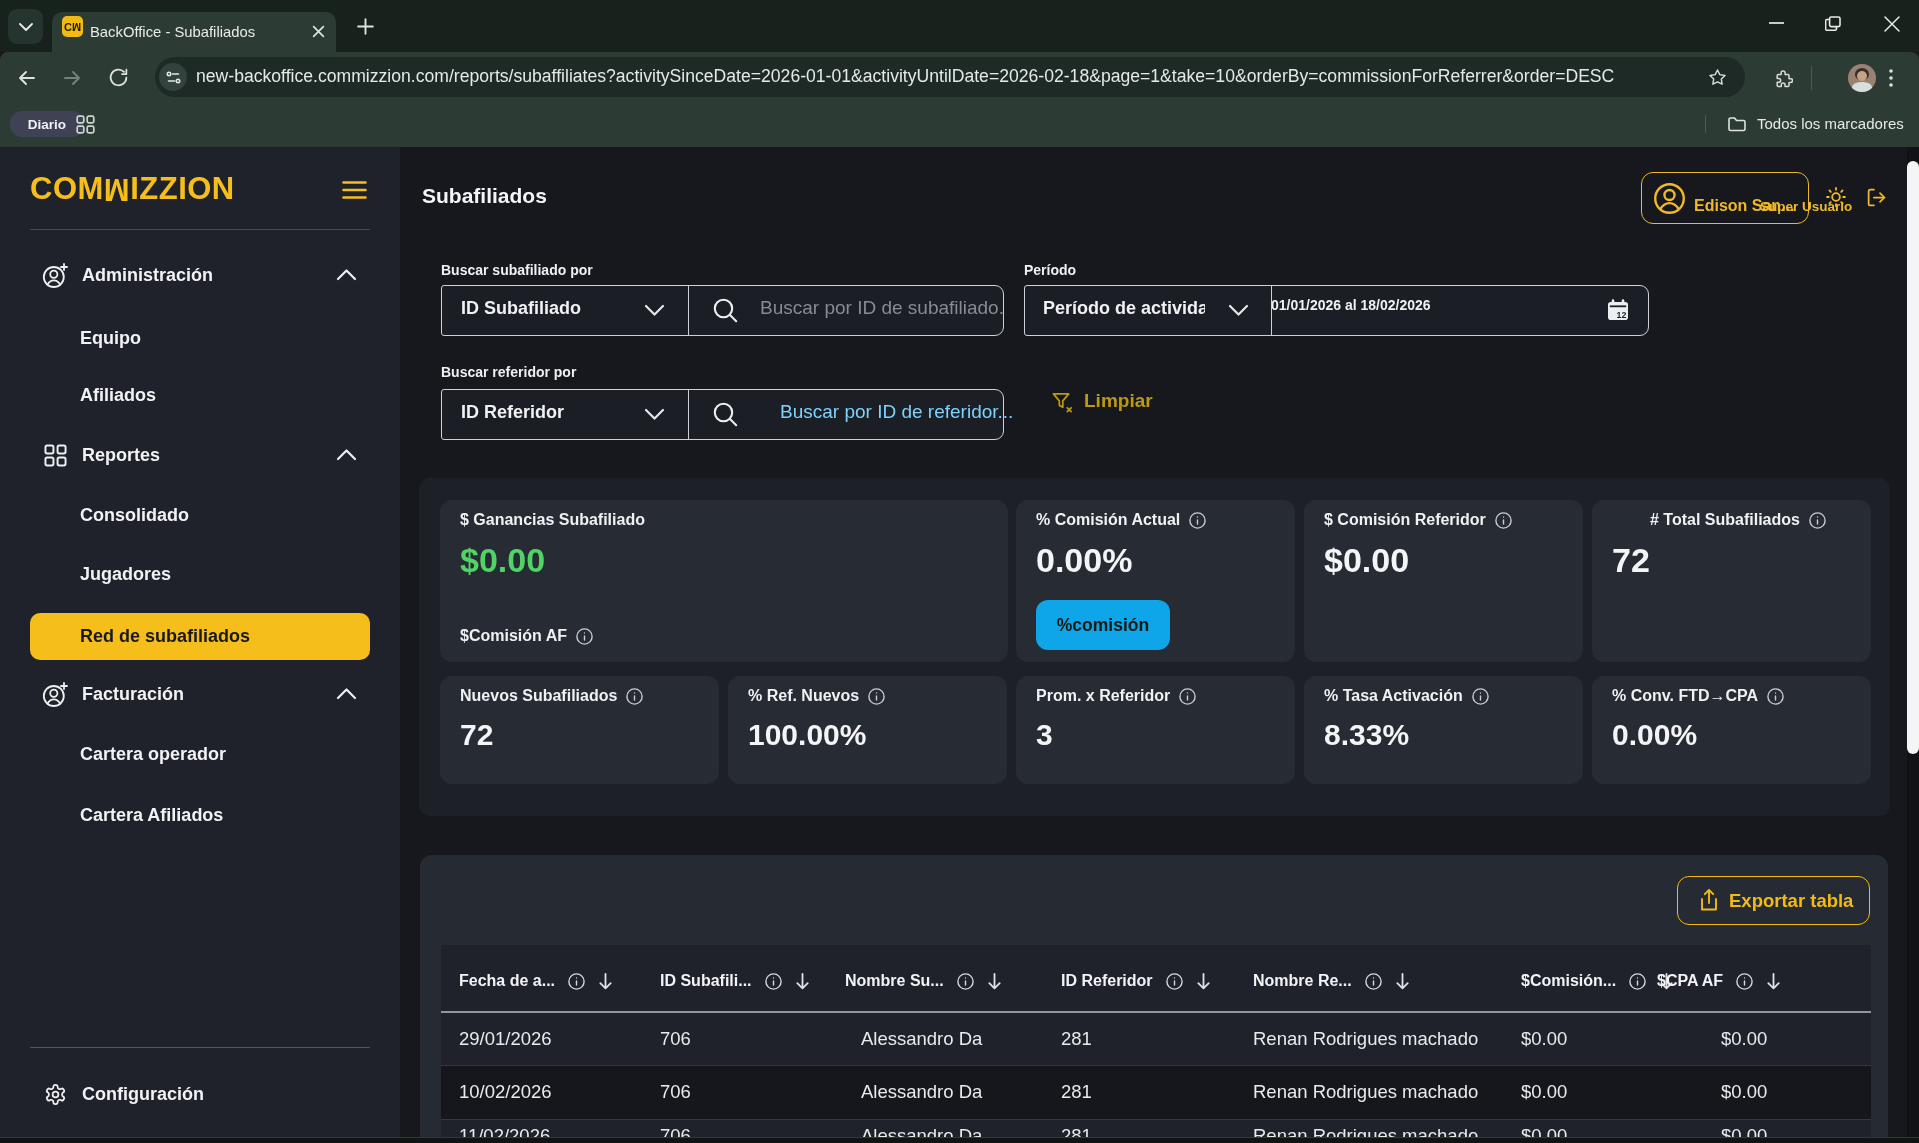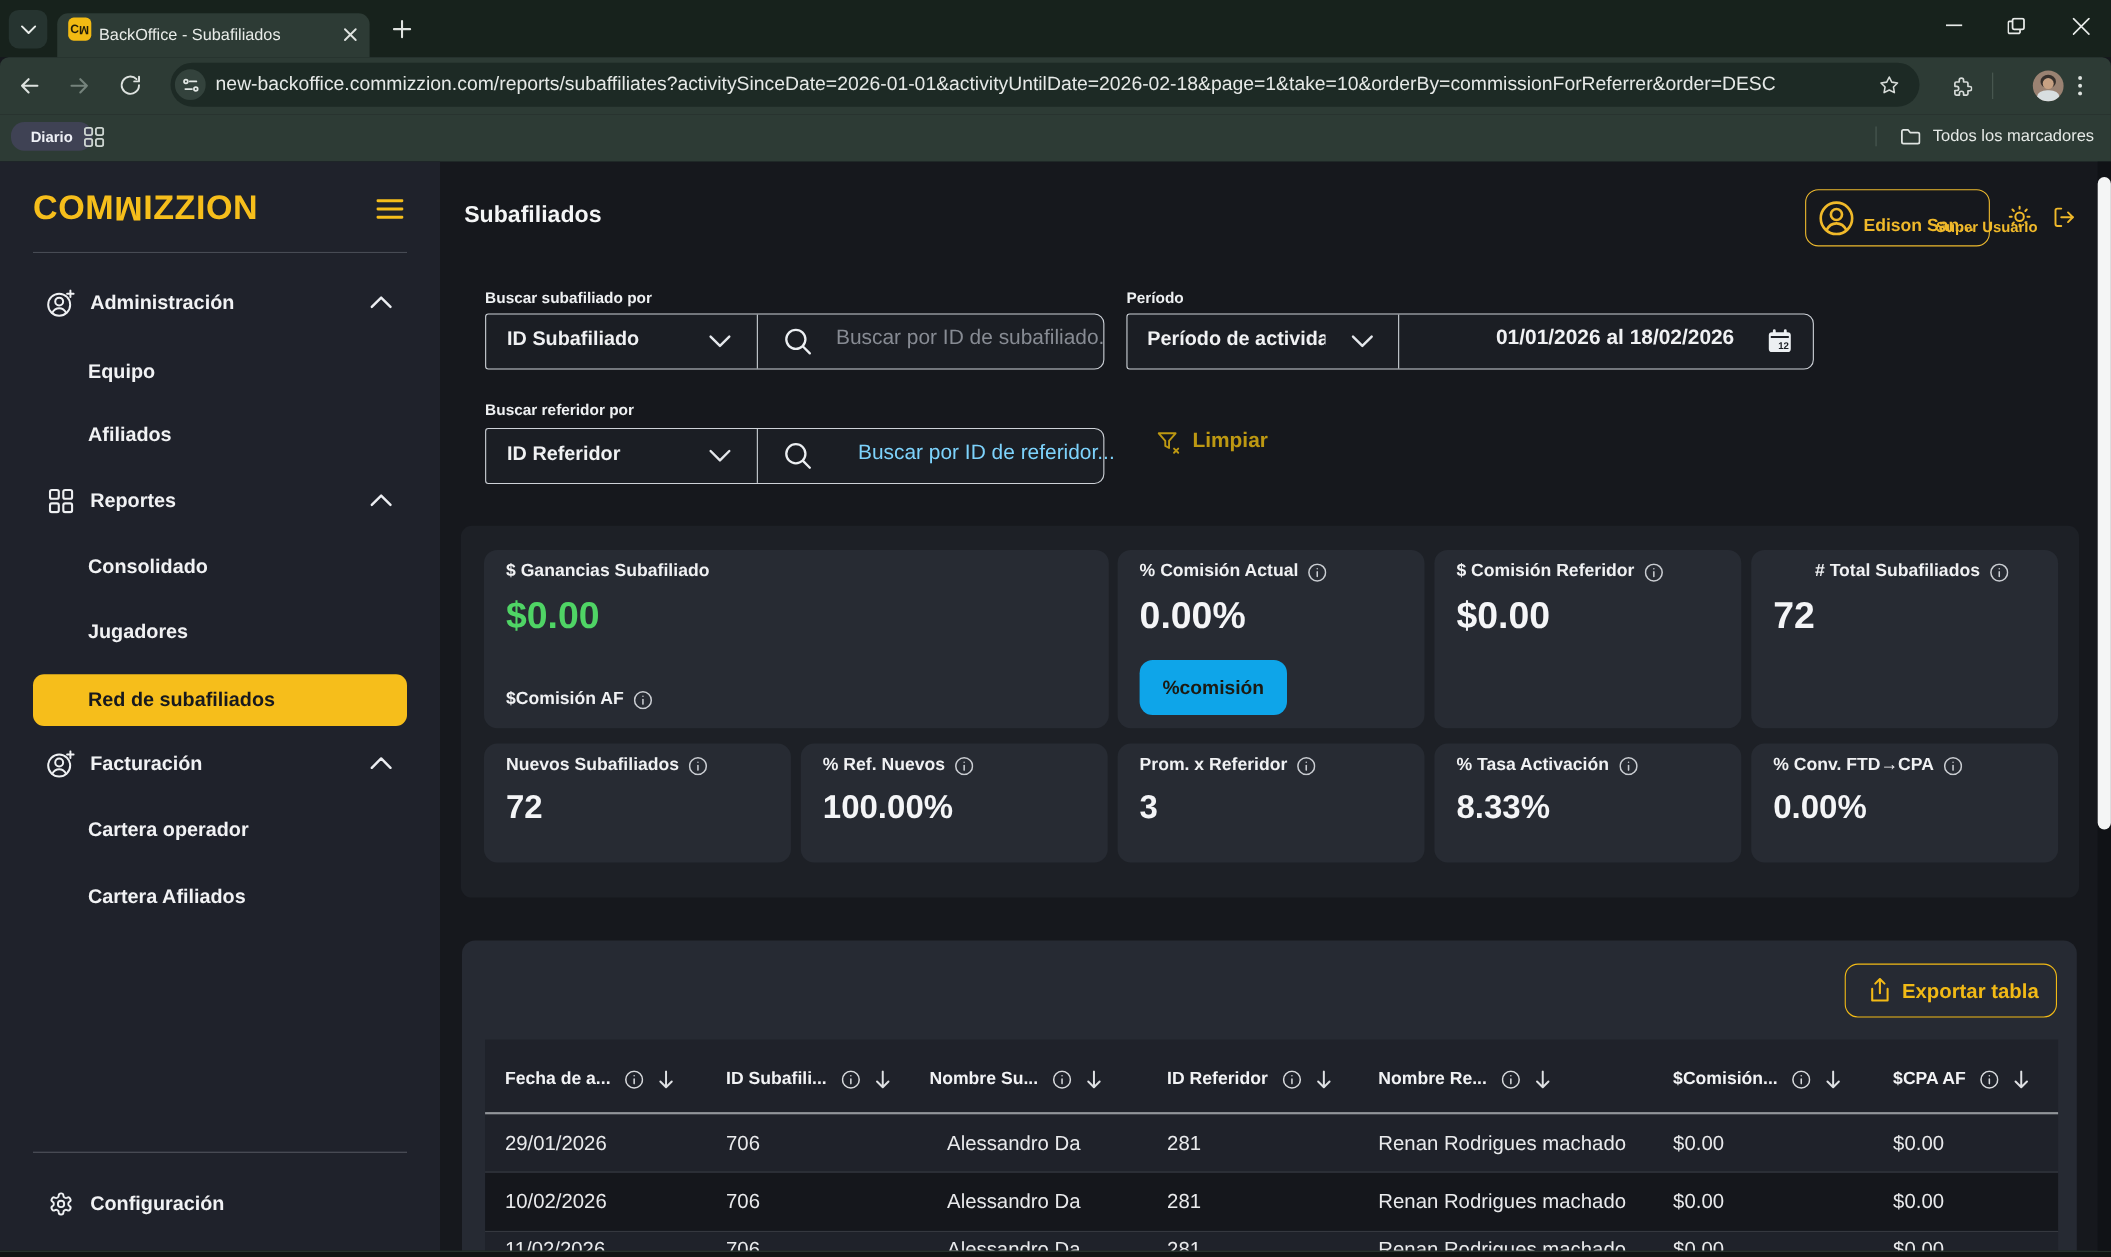--- a/index.html
+++ b/index.html
@@ -189,21 +189,21 @@
   </svg>
 <div class="abs" style="left:760px;top:297px;width:243px;overflow:hidden;font-size:19px;color:#878b93;white-space:nowrap;">Buscar por ID de subafiliado...</div>
 
 <div class="abs" style="left:1024px;top:262px;font-size:14px;font-weight:bold;color:#eef0f2;">Período</div>
 <div class="abs" style="left:1024px;top:285px;width:625px;height:51px;border:1px solid #ced2d8;border-radius:3px 9px 9px 3px;background:#1b1e24;"></div>
 <div class="abs" style="left:1271px;top:286px;width:1px;height:49px;background:#ced2d8;"></div>
 <div class="abs" style="left:1043px;top:298px;width:162px;overflow:hidden;font-size:18px;font-weight:600;color:#f0f1f3;white-space:nowrap;">Período de actividad</div>
 <svg class="abs" style="left:1228px;top:304px;" width="21" height="13" viewBox="0 0 21 13" fill="none" stroke="#e4e7eb" stroke-width="2.2" stroke-linecap="round" stroke-linejoin="round">
     <path d="M2 2l8.5 8.5L19 2"></path>
   </svg>
-<div class="abs" style="left:1360px;top:297px;font-size:19px;font-weight:bold;color:#f0f1f3;">01/01/2026 al 18/02/2026</div>
+<div class="abs" style="left:1271px;top:297px;font-size:14px;font-weight:bold;color:#f0f1f3;">01/01/2026 al 18/02/2026</div>
 <svg class="abs" style="left:1606px;top:298px;" width="24" height="24" viewBox="0 0 24 24">
     <path fill="#eceff2" d="M7 1.3a1.3 1.3 0 0 1 1.3 1.3V4h7.4V2.6a1.3 1.3 0 0 1 2.6 0V4h.9A2.8 2.8 0 0 1 22 6.8v12.4a2.8 2.8 0 0 1-2.8 2.8H4.8A2.8 2.8 0 0 1 2 19.2V6.8A2.8 2.8 0 0 1 4.8 4h.9V2.6A1.3 1.3 0 0 1 7 1.3z"></path>
     <path fill="#1b1e24" d="M3.8 7.4h16.4v1.8H3.8z"></path>
     <text x="15.4" y="19.6" font-size="8.8" font-weight="bold" fill="#1b1e24" text-anchor="middle" font-family="Liberation Sans">12</text>
   </svg>
 
 <div class="abs" style="left:441px;top:364px;font-size:14px;font-weight:bold;color:#eef0f2;">Buscar referidor por</div>
 <div class="abs" style="left:441px;top:389px;width:563px;height:51px;border:1px solid #ced2d8;border-radius:3px 9px 9px 3px;background:#1b1e24;"></div>
 <div class="abs" style="left:688px;top:390px;width:1px;height:49px;background:#ced2d8;"></div>
 <div class="abs" style="left:461px;top:402px;font-size:18px;font-weight:600;color:#f0f1f3;">ID Referidor</div>
@@ -346,21 +346,21 @@
     </svg> <svg width="15" height="17" viewBox="0 0 15 17" fill="none" stroke="#dfe1e4" stroke-width="1.8" stroke-linecap="round" stroke-linejoin="round">
       <path d="M7.5 1v14M2.3 10.2L7.5 15.4l5.2-5.2"></path>
     </svg></div>
 <div class="abs hdrcell" style="left:1521px;top:972px;">$Comisión... <svg width="17" height="17" viewBox="0 0 17 17" fill="none" stroke="#d6d8db" stroke-width="1.4">
       <circle cx="8.5" cy="8.5" r="7.6"></circle>
       <path d="M8.5 7.9v4.2" stroke-linecap="round"></path>
       <circle cx="8.5" cy="5" r="0.7" fill="#d6d8db" stroke="none"></circle>
     </svg> <svg width="15" height="17" viewBox="0 0 15 17" fill="none" stroke="#dfe1e4" stroke-width="1.8" stroke-linecap="round" stroke-linejoin="round">
       <path d="M7.5 1v14M2.3 10.2L7.5 15.4l5.2-5.2"></path>
     </svg></div>
-<div class="abs hdrcell" style="left:1721px;top:972px;">$CPA AF <svg width="17" height="17" viewBox="0 0 17 17" fill="none" stroke="#d6d8db" stroke-width="1.4">
+<div class="abs hdrcell" style="left:1657px;top:972px;">$CPA AF <svg width="17" height="17" viewBox="0 0 17 17" fill="none" stroke="#d6d8db" stroke-width="1.4">
       <circle cx="8.5" cy="8.5" r="7.6"></circle>
       <path d="M8.5 7.9v4.2" stroke-linecap="round"></path>
       <circle cx="8.5" cy="5" r="0.7" fill="#d6d8db" stroke="none"></circle>
     </svg> <svg width="15" height="17" viewBox="0 0 15 17" fill="none" stroke="#dfe1e4" stroke-width="1.8" stroke-linecap="round" stroke-linejoin="round">
       <path d="M7.5 1v14M2.3 10.2L7.5 15.4l5.2-5.2"></path>
     </svg></div>
 
 <div class="abs cell" style="left:459px;top:1028px;">29/01/2026</div>
 <div class="abs cell" style="left:660px;top:1028px;">706</div>
 <div class="abs cell" style="left:861px;top:1028px;">Alessandro Da</div>

